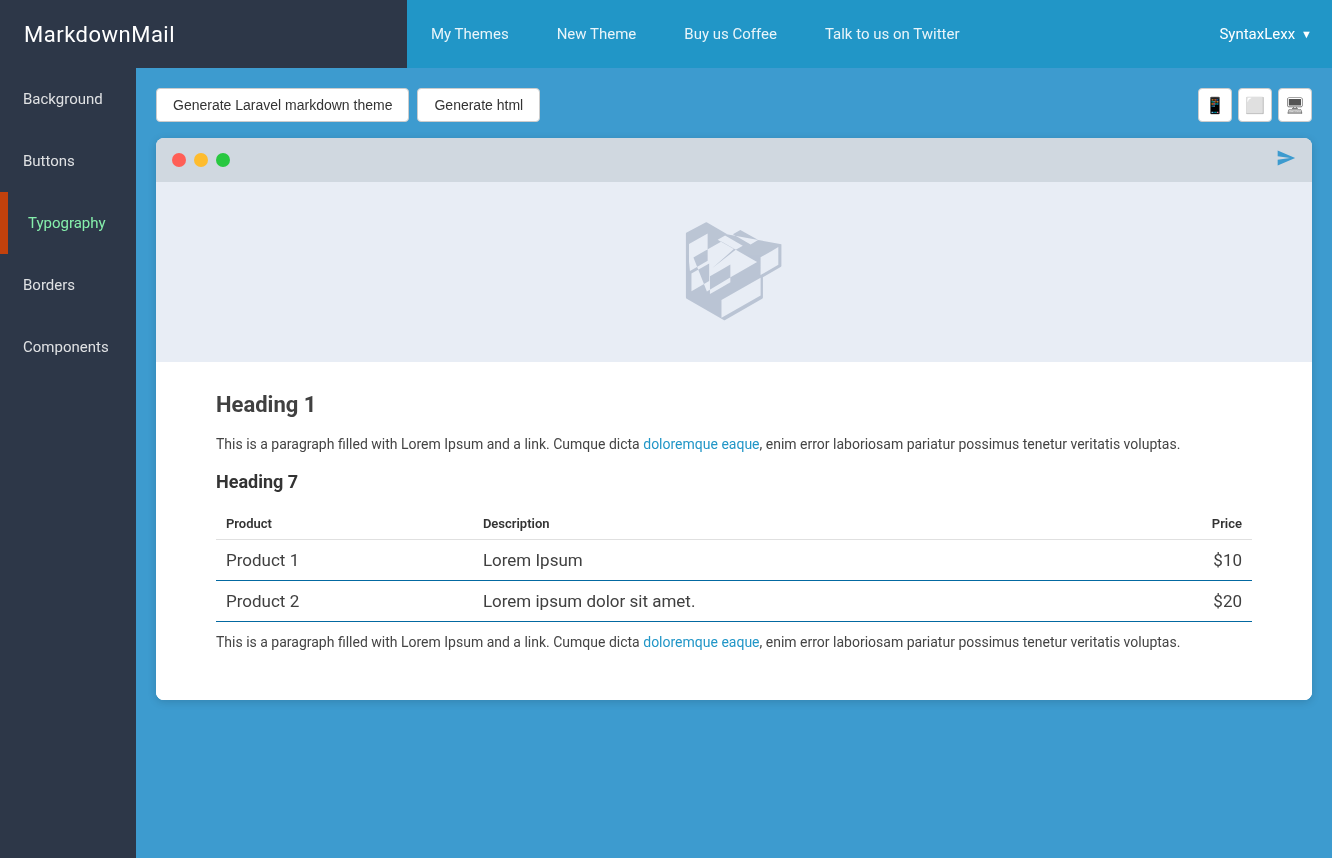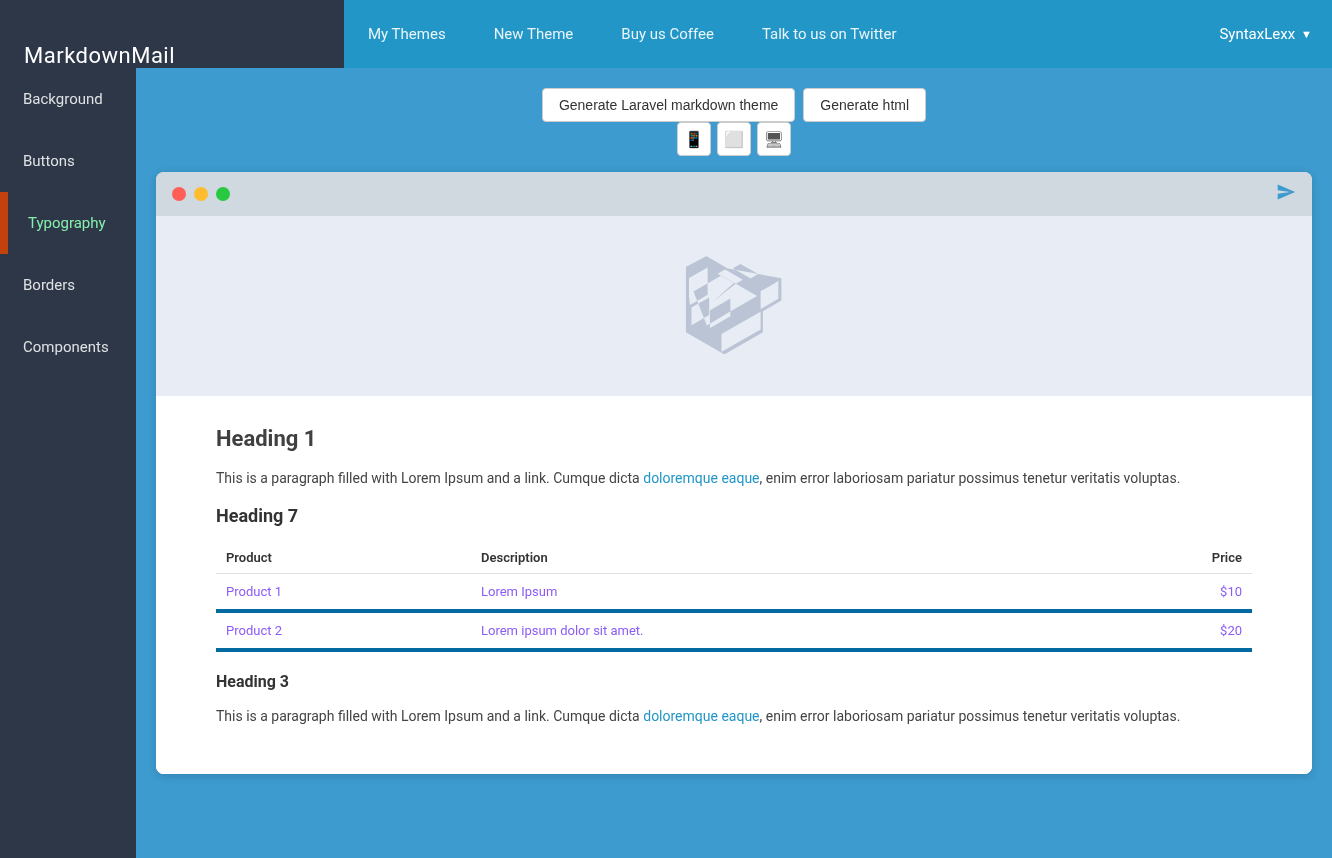--- a/index.html
+++ b/index.html
@@ -4,23 +4,23 @@
   <style>
     * { box-sizing: border-box; margin: 0; padding: 0; }
     body { font-family: -apple-system, BlinkMacSystemFont, 'Segoe UI', Roboto, sans-serif; display: flex; flex-direction: column; height: 858px; overflow: hidden; background: #f0f0f0; }
 
     
     .top-nav {
       display: flex; align-items: center; height: 68px;
       background: #2196c7; color: white; flex-shrink: 0;
     }
     .brand {
-      width: 344px; flex-shrink: 0;
+      width: 407px; flex-shrink: 0;
       background: #2d3748; height: 100%;
-      display: flex; align-items: flex-end; padding: 0 24px;
+      display: flex; align-items: center; padding: 0 24px;
       font-size: 22px; font-weight: 400; color: white; letter-spacing: 0.5px;
     }
     .nav-links {
       display: flex; align-items: center; flex: 1; gap: 0;
     }
     .nav-link {
       color: rgba(255,255,255,0.9); text-decoration: none;
       padding: 0 24px; height: 68px; display: flex; align-items: center;
       font-size: 15px; cursor: pointer; white-space: nowrap;
     }
@@ -54,21 +54,20 @@
     
     .content-area {
       flex: 1; background: #3d9bcf; padding: 20px; overflow: auto;
       display: flex; flex-direction: column; gap: 0;
     }
 
     
     .toolbar {
       display: flex; align-items: center; justify-content: space-between;
       margin-bottom: 16px;
-      flex-direction: column;
     }
     .toolbar-left { display: flex; gap: 8px; }
     .btn-toolbar {
       padding: 8px 16px; border: 1px solid #ccc;
       background: white; border-radius: 4px;
       font-size: 14px; cursor: pointer; color: #333;
     }
     .toolbar-right { display: flex; gap: 6px; }
     .view-btn {
       width: 34px; height: 34px; background: white; border: 1px solid #ccc;
@@ -104,29 +103,29 @@
       width: 100px; height: 100px; opacity: 0.6;
     }
     .email-content {
       padding: 30px 60px 30px 60px; background: white;
     }
     .email-h1 { font-size: 22px; font-weight: 700; color: #404040; margin-bottom: 16px; }
     .email-h2 { font-size: 18px; font-weight: 700; color: #333; margin-bottom: 16px; margin-top: 4px; }
     .email-h3 { font-size: 16px; font-weight: 700; color: #333; margin-bottom: 14px; margin-top: 4px; }
     .email-p { font-size: 14px; color: #444; line-height: 1.6; margin-bottom: 16px; }
     .email-link { color: #2196c7; text-decoration: none; }
-    .email-table { width: 100%; border-collapse: collapse; margin-bottom: 20px; }
+    .email-table { width: 100%; border-collapse: collapse; margin-bottom: 9px; }
     .email-table th {
       text-align: left; font-size: 13px; font-weight: 600; color: #333;
       padding: 8px 10px; border-bottom: 1px solid #e0e0e0;
     }
     .email-table th:last-child { text-align: right; }
     .email-table td {
-      padding: 10px 10px; font-size: 13px; color: #8b5cf6;
-      border-bottom: 4px solid #0369a1;
+      padding: 10px 10px; font-size: 17px; color: #404040;
+      border-bottom: 1px solid #0369a1;
     }
     .email-table td:last-child { text-align: right; }
 
     
     ::-webkit-scrollbar { width: 8px; }
     ::-webkit-scrollbar-track { background: #f1f1f1; }
     ::-webkit-scrollbar-thumb { background: #aaa; border-radius: 4px; }
   </style>
 </head>
 <body>
@@ -234,21 +233,20 @@
                 <td>$10</td>
               </tr>
               <tr>
                 <td>Product 2</td>
                 <td>Lorem ipsum dolor sit amet.</td>
                 <td>$20</td>
               </tr>
             </tbody>
           </table>
 
-          <h3 class="email-h3">Heading 3</h3>
           <p class="email-p">
             <span>This is a paragraph filled with Lorem Ipsum and a link. Cumque dicta</span>
             <a class="email-link">doloremque eaque</a><span>, enim error laboriosam pariatur possimus tenetur veritatis voluptas.</span>
           </p>
         </div>
       </div>
     </div>
 
   </main>
 </div>

